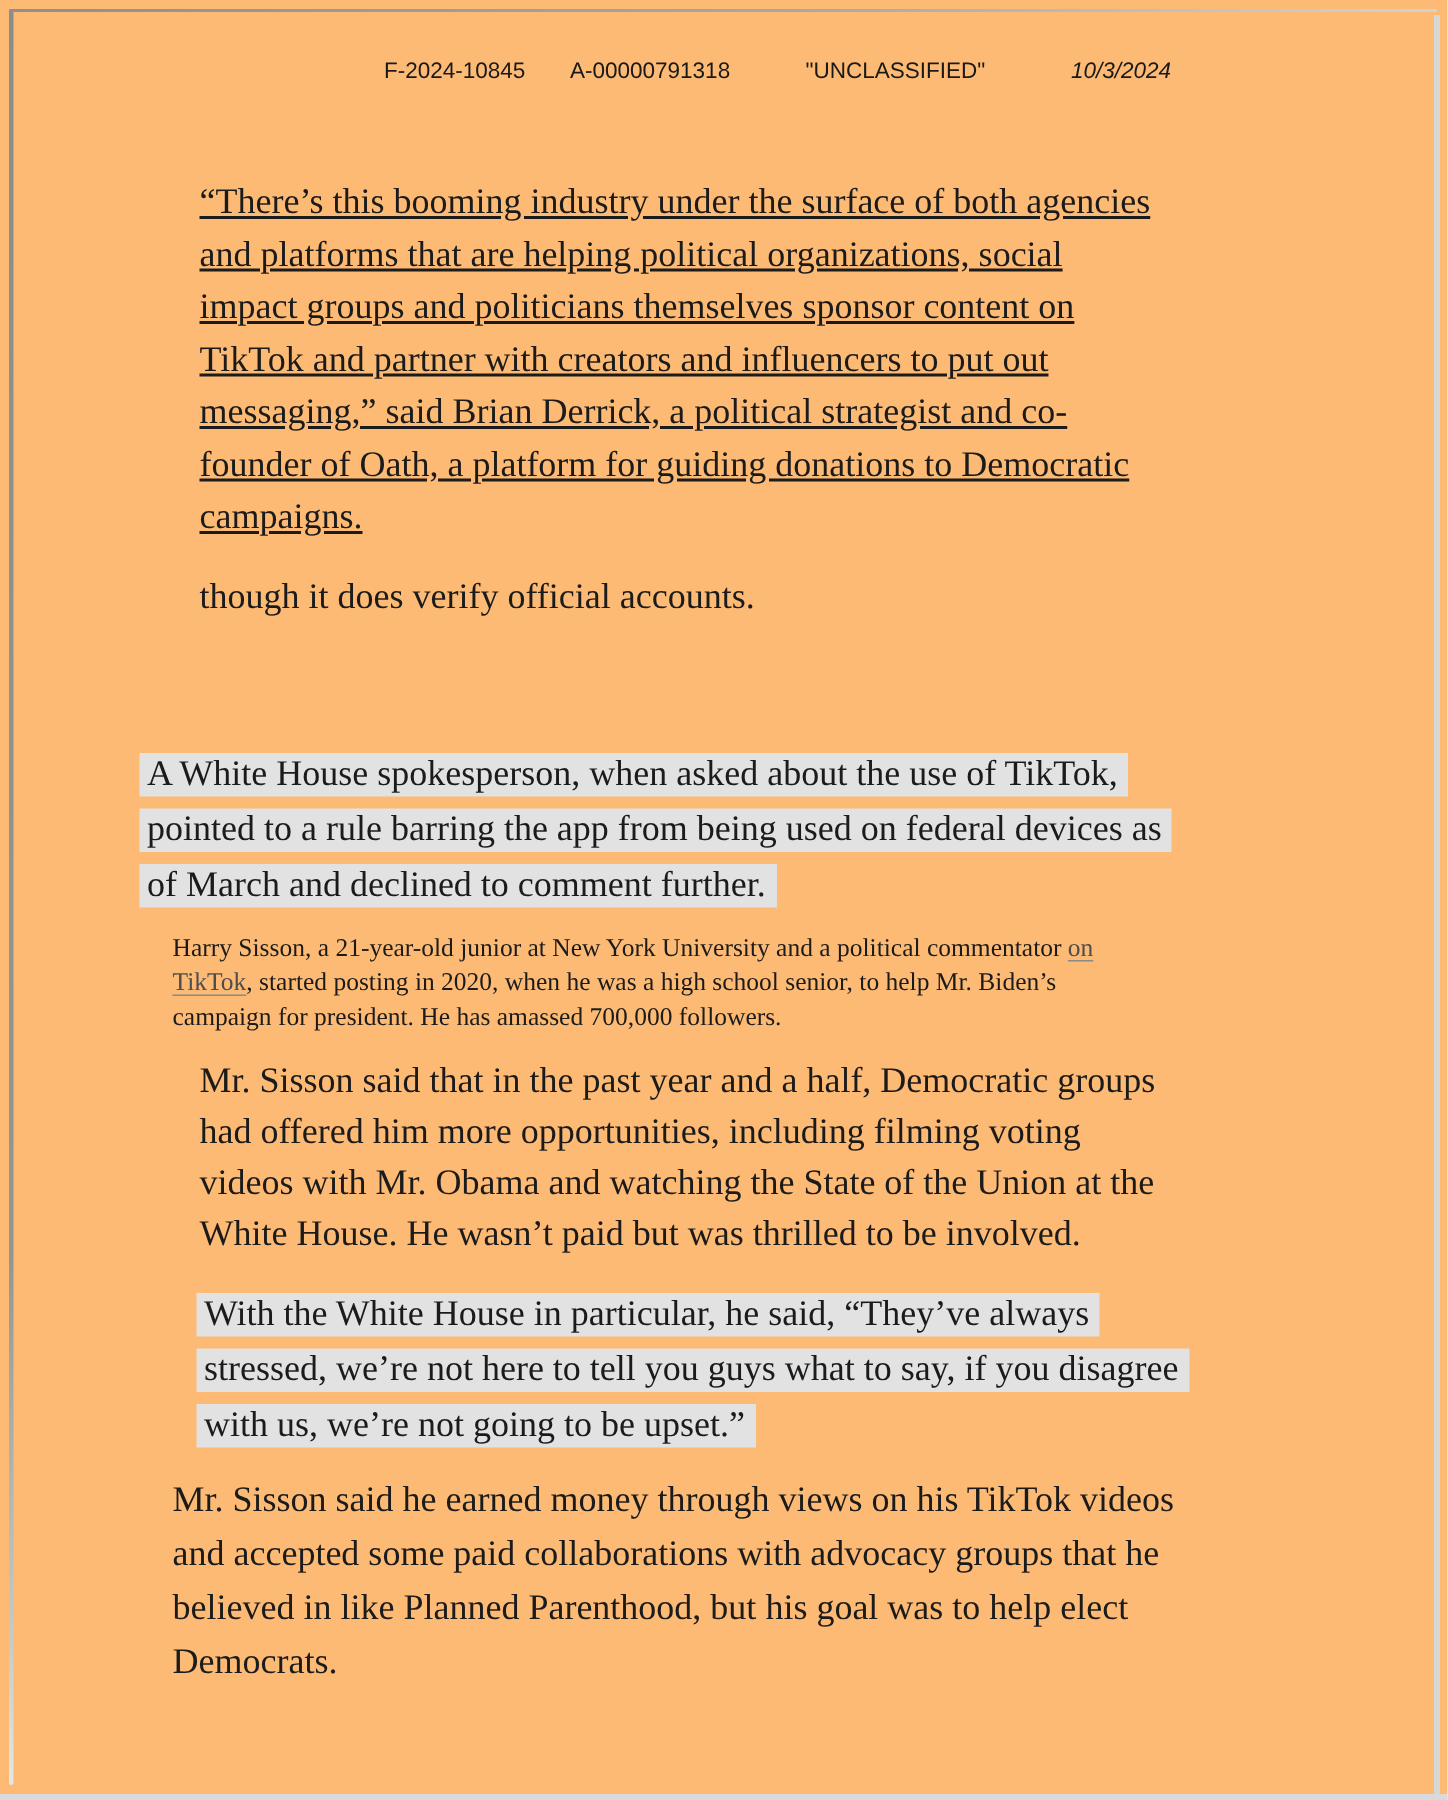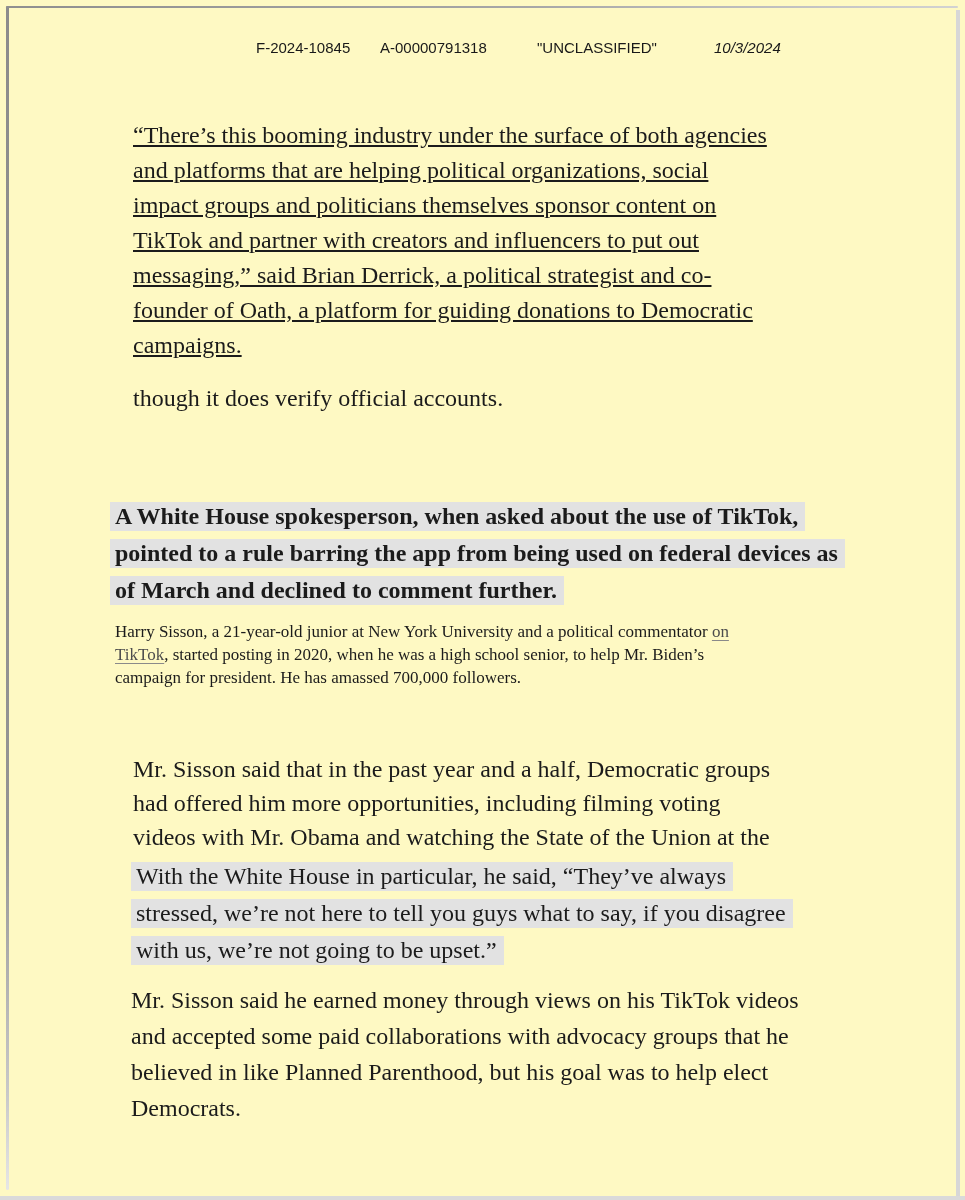--- a/index.html
+++ b/index.html
@@ -1,20 +1,20 @@
 <!DOCTYPE html>
 <html><head>
 <meta charset="utf-8">
 <style>
   html, body { margin: 0; padding: 0; background: #ffffff; }
   .page {
     position: relative;
     width: 965px;
     height: 1200px;
-    background: #fef9c3;
+    background: #fdba74;
     overflow: hidden;
     font-family: "Liberation Serif", serif;
     color: #1b1b1b;
   }
 
   
   .edge { position: absolute; pointer-events: none; }
   .edge-left   { left: 6px;  top: 6px;    width: 3px;  height: 1184px;
                  background: linear-gradient(#8c8c8c 0%, #949494 70%, #c9c9c9 92%, #e6e6e6 100%);
                  border-radius: 2px; }
@@ -34,25 +34,25 @@
   .h-date  { left: 714px; font-style: italic; }
 
   
   .para { position: absolute; white-space: pre; font-size: 24px; line-height: 35px; }
   .para .line { white-space: pre; }
   .small { font-size: 17px; line-height: 23px; }
   .hl-para { line-height: 37px; }
 
   #p0 { top: 118px;  left: 133px; text-decoration: underline; }
   #p1 { top: 381px;  left: 133px; }
-  #p2 { top: 498px;  left: 115px; font-weight: bold; }
+  #p2 { top: 498px;  left: 98px; }
   #p3 { top: 620px;  left: 115px; }
-  #p4 { top: 704px;  left: 133px; line-height: 34px; margin-top: 48px; }
+  #p4 { top: 704px;  left: 133px; line-height: 34px; }
   #p5 { top: 858px;  left: 115px; margin-left: 21px; }
-  #p6 { top: 982px;  left: 115px; line-height: 36px; margin-left: 16px; }
+  #p6 { top: 982px;  left: 115px; line-height: 36px; }
 
   .hl { background: #e2e2e2; padding: 1px 7px 2px 5px; margin-left: -5px; }
 
   .lnk { color: #4d4d4d; text-decoration: underline; text-decoration-color: #8a8a8a;
          text-underline-offset: 3px; cursor: pointer; }
 </style>
 </head>
 <body>
 
 <div class="page">

